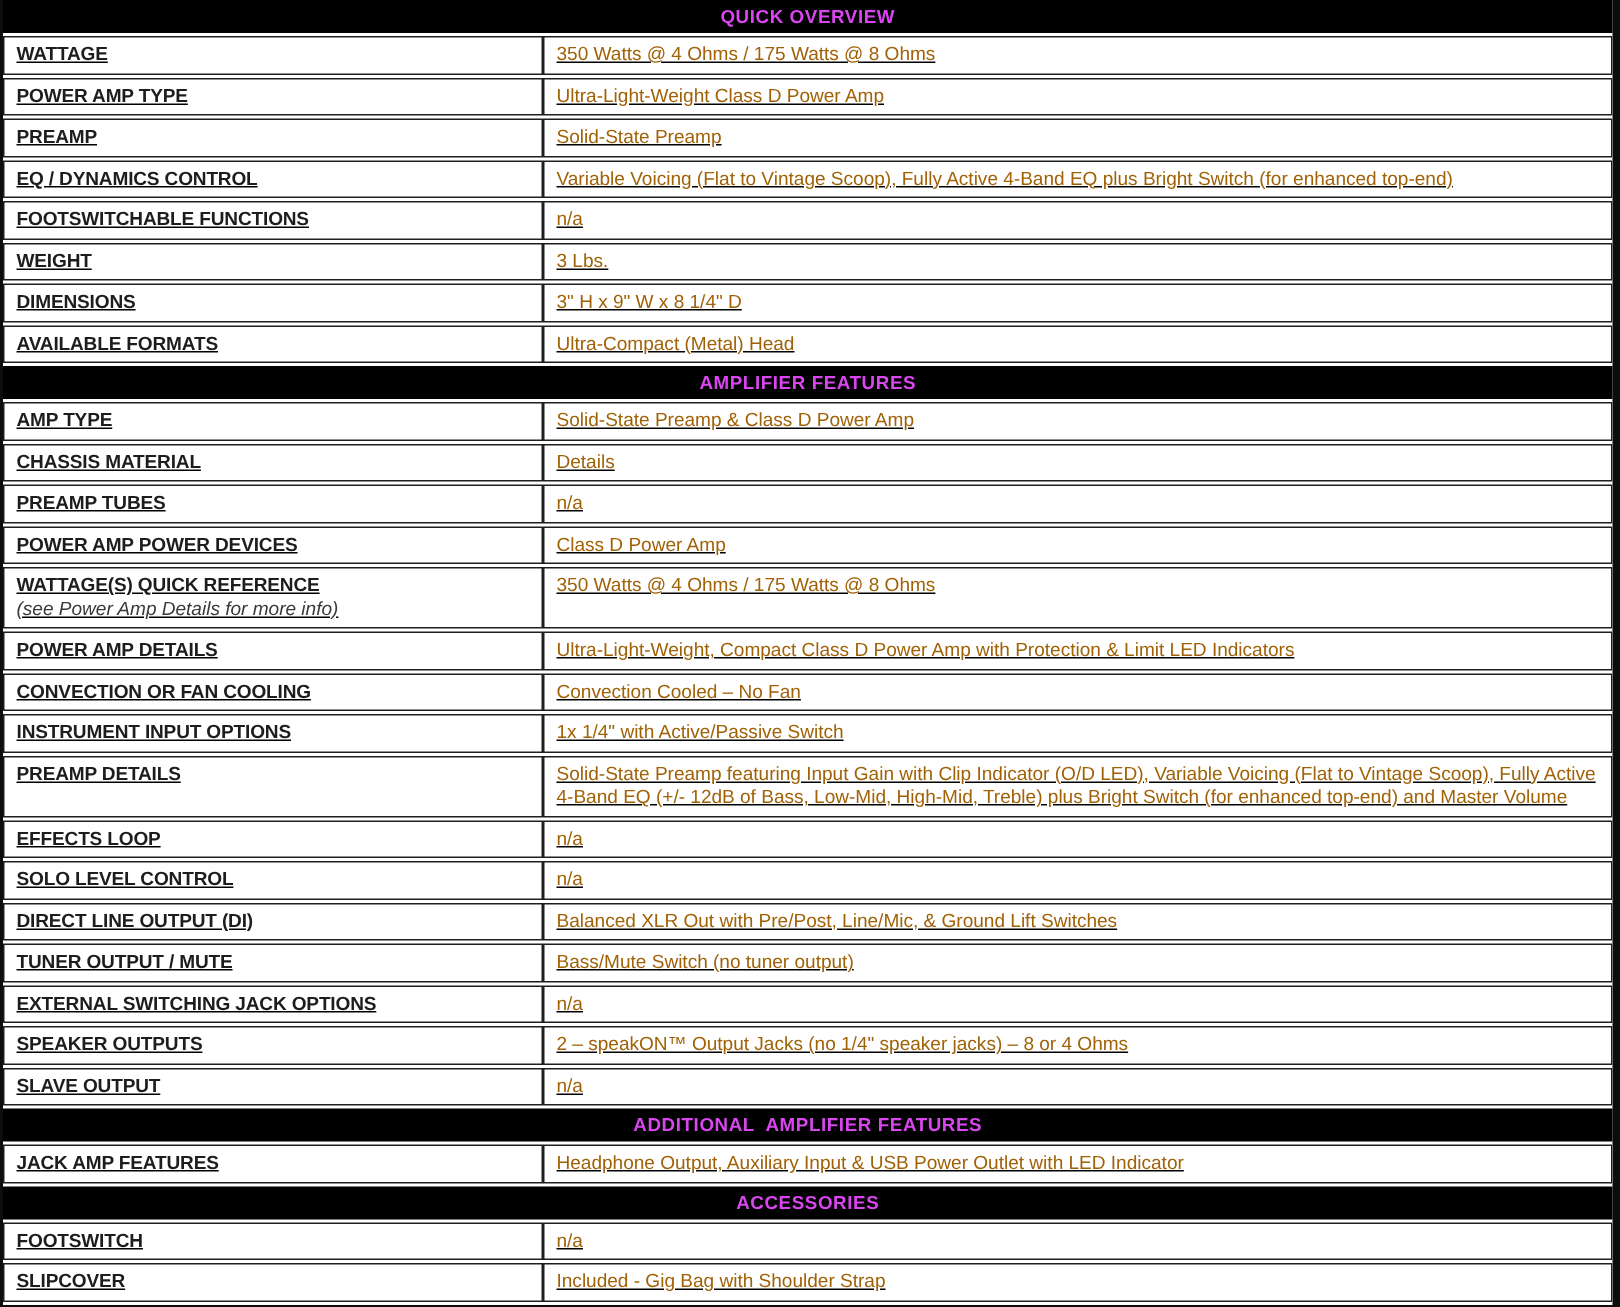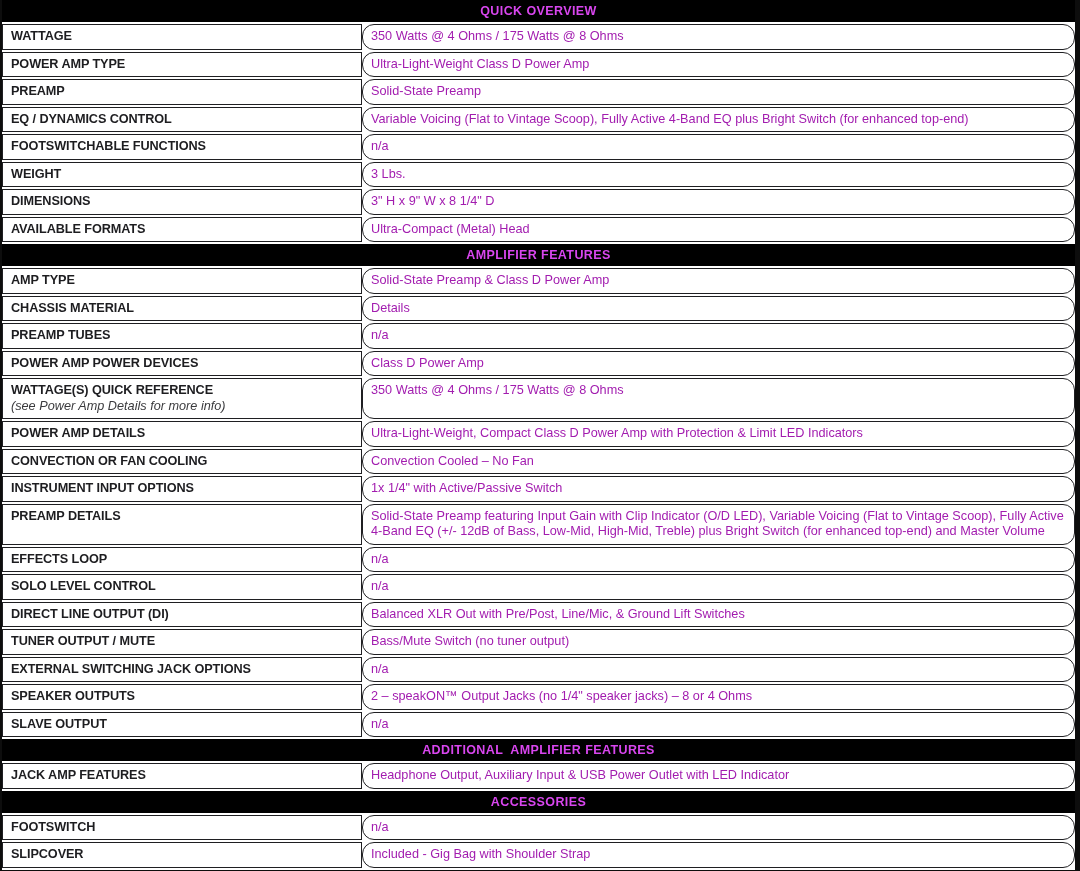--- a/index.html
+++ b/index.html
@@ -23,20 +23,21 @@
     letter-spacing: 0.4px;
     text-align: center;
     height: 22px;
     line-height: 22px;
     margin-bottom: 2px;
     white-space: pre;
   }
   .spec-row {
     display: flex;
     margin-bottom: 2px;
+    text-decoration: underline;
   }
   .cell {
     background: #ffffff;
     border: 1px solid #1f1f22;
     padding: 4px 9px 4px 8px;
     box-sizing: border-box;
     font-size: 12.7px;
     line-height: 15.5px;
   }
   .label-cell {
@@ -47,22 +48,21 @@
     letter-spacing: -0.1px;
   }
   .label-note {
     font-weight: normal;
     font-style: italic;
     color: #3a3a3d;
     letter-spacing: 0;
   }
   .value-cell {
     flex: 1 1 auto;
-    color: #a21caf;
-    border-radius: 12px;
+    color: #a16207;
   }
 </style>
 </head>
 <body>
 
 <div class="sheet" id="spec-root">
     <div class="section-header">QUICK OVERVIEW</div>
     <div class="spec-row">
       <div class="cell label-cell">
         <div>WATTAGE</div>

